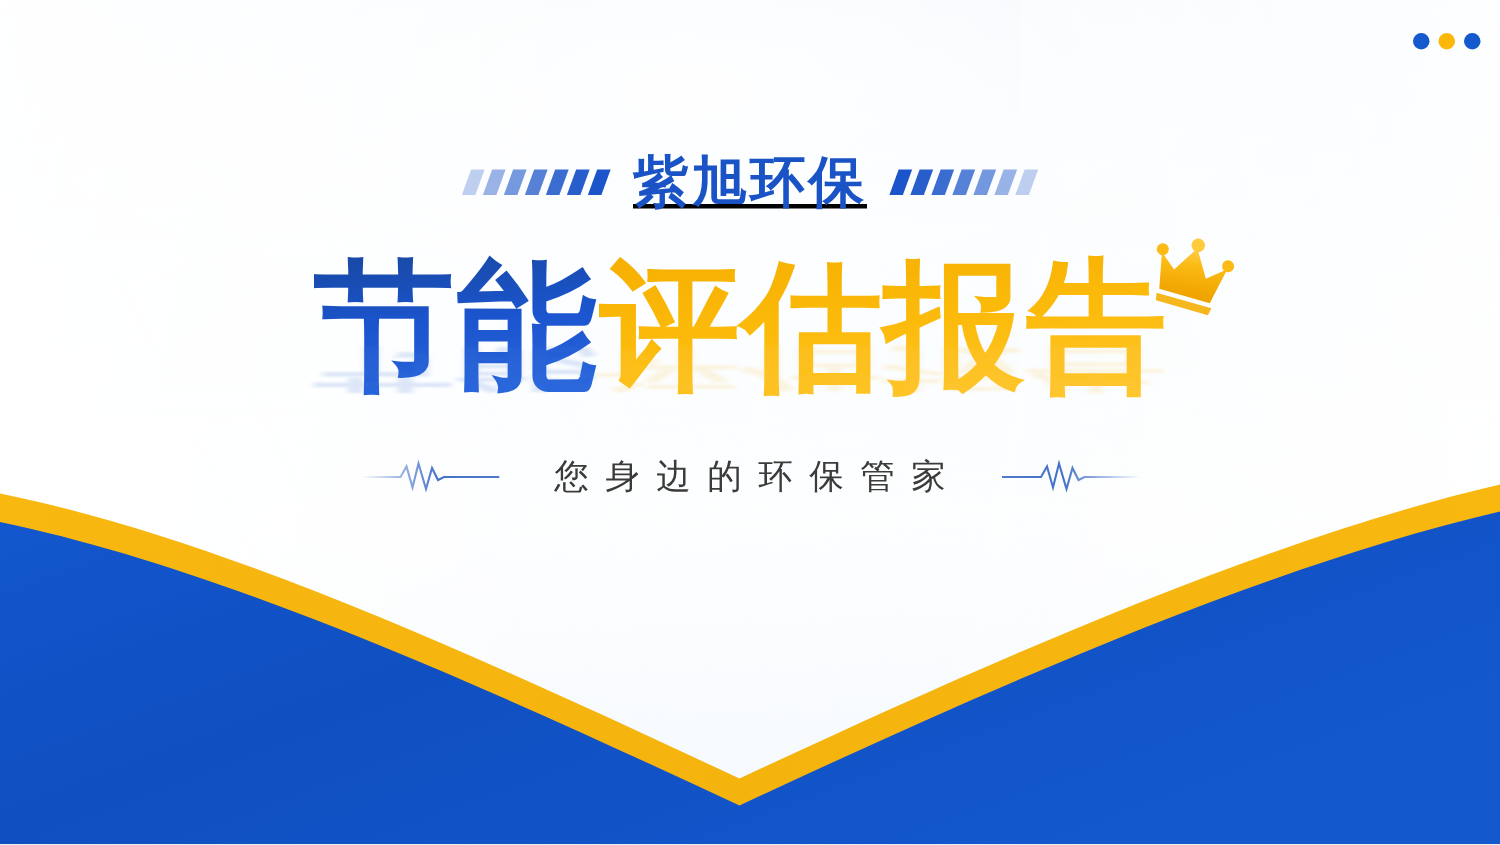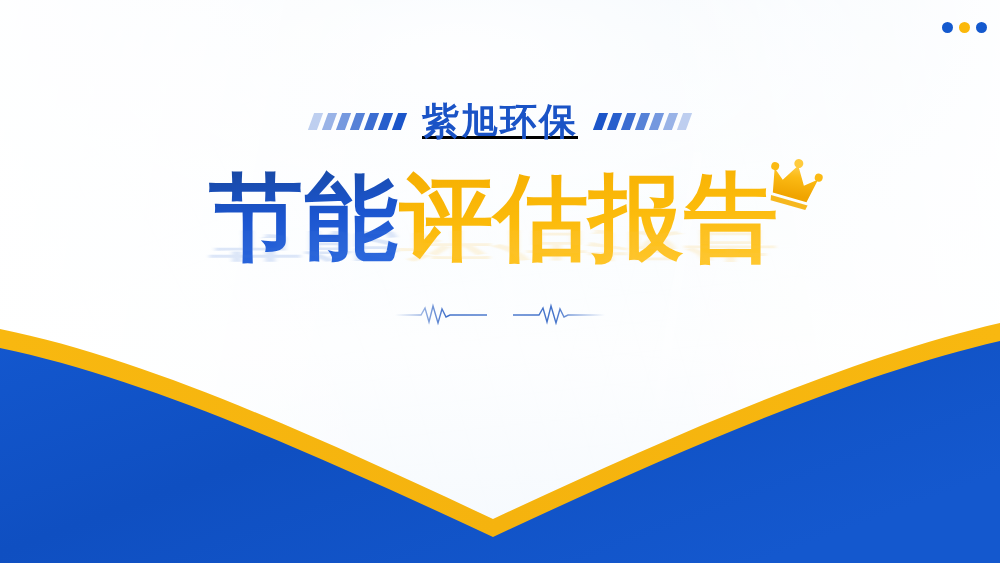--- a/index.html
+++ b/index.html
@@ -305,20 +305,21 @@
       <defs>
         <linearGradient id="pulseL" x1="0" y1="0" x2="1" y2="0">
           <stop offset="0%" stop-color="#2F63C4" stop-opacity="0"></stop>
           <stop offset="55%" stop-color="#2F63C4" stop-opacity="0.9"></stop>
           <stop offset="100%" stop-color="#2F63C4" stop-opacity="0.85"></stop>
         </linearGradient>
       </defs>
       <path d="M0 13 L26 13 L30 6 L34 20 L38 4 L43 21 L47 7 L51 15 L55 13 L92 13" fill="none" stroke="url(#pulseL)" stroke-width="1.4"></path>
     </svg>
 
+    <span class="tagline-text">您身边的环保管家</span>
 
     <svg class="pulse" viewBox="0 0 92 26">
       <defs>
         <linearGradient id="pulseR" x1="0" y1="0" x2="1" y2="0">
           <stop offset="0%" stop-color="#2F63C4" stop-opacity="0.85"></stop>
           <stop offset="45%" stop-color="#2F63C4" stop-opacity="0.9"></stop>
           <stop offset="100%" stop-color="#2F63C4" stop-opacity="0"></stop>
         </linearGradient>
       </defs>
       <path d="M0 13 L26 13 L30 6 L34 20 L38 4 L43 21 L47 7 L51 15 L55 13 L92 13" fill="none" stroke="url(#pulseR)" stroke-width="1.4"></path>

